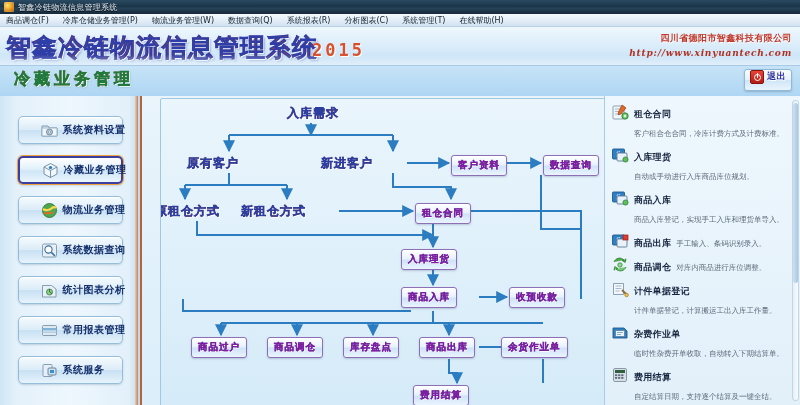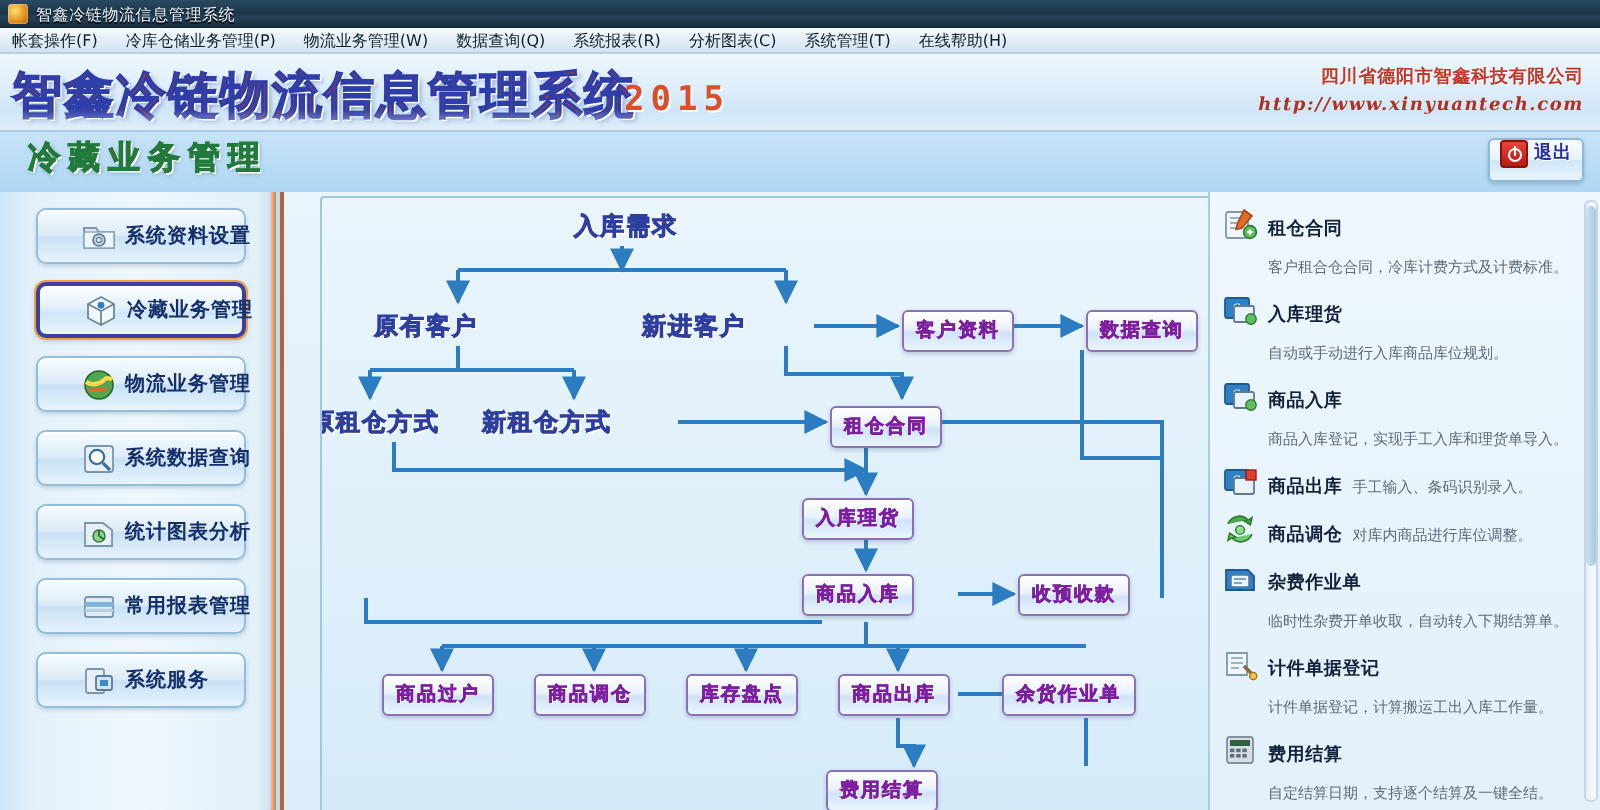--- a/index.html
+++ b/index.html
@@ -115,21 +115,21 @@
     position:absolute; left:0; top:0; width:142px; height:309px;
     background:linear-gradient(to right,#cfe6f6 0%,#e4f1fb 12%,#eef7fd 50%,#e2f0fa 92%,#bcd9ee 100%);
     border-right:2px solid #b3643a;
     padding-top:8px;
   }
   #sidebar::before{
     content:""; position:absolute; right:2px; top:0; bottom:0; width:3px;
     background:linear-gradient(to right,#e8cdb6,#c98253);
   }
   .sb-item{
-    width:105px;height:28px;margin:0 auto 9px auto;
+    width:105px;height:28px;margin:12px auto 9px auto;
     border:1px solid #93bdd9; border-radius:5px;
     background:linear-gradient(to bottom,#f6fbfe 0%,#dcecf8 48%,#c9e1f4 52%,#e6f3fc 100%);
     display:flex;align-items:center;gap:5px;padding-left:22px;
     box-shadow:0 1px 2px rgba(40,80,120,.22), inset 0 1px 0 #fff;
     cursor:pointer; position:relative;
   }
   .sb-item.sel{
     border:2px solid #3b3f9e;
     background:linear-gradient(to bottom,#ffffff 0%,#e2f0fb 45%,#cfe6f7 55%,#eaf5fd 100%);
     box-shadow:0 0 0 1px #f0a23c, 0 1px 3px rgba(40,80,120,.35);
@@ -188,21 +188,21 @@
 </style>
 </head>
 <body>
 
 <div id="titlebar">
   <div class="tb-icon"></div>
   <div class="tb-text">智鑫冷链物流信息管理系统</div>
 </div>
 
 <div id="menubar">
-  <div class="mi">帐套操作(F)</div>
+  <div class="mi">商品调仓(F)</div>
   <div class="mi">冷库仓储业务管理(P)</div>
   <div class="mi">物流业务管理(W)</div>
   <div class="mi">数据查询(Q)</div>
   <div class="mi">系统报表(R)</div>
   <div class="mi">分析图表(C)</div>
   <div class="mi">系统管理(T)</div>
   <div class="mi">在线帮助(H)</div>
 </div>
 
 <div id="banner">
@@ -461,43 +461,43 @@
       </span>
       <span class="rp-txt">
         <span class="rp-title">商品调仓</span>
         <span class="rp-desc">对库内商品进行库位调整。</span>
       </span>
     </div>
 
     <div class="rp-item">
       <span class="rp-ico">
         <svg width="18" height="18" viewBox="0 0 18 18">
-          <path d="M2 5h11l3 3v7H2z" fill="#2f7fc4" stroke="#1d5a91" stroke-width=".9"></path>
-          <rect x="4.5" y="7.5" width="9" height="6" rx="1" fill="#eaf4fc" stroke="#5d7b92" stroke-width=".8"></rect>
-          <path d="M6 9.5h6M6 11.5h4" stroke="#7fa6c0" stroke-width=".9"></path>
-        </svg>
-      </span>
-      <span class="rp-txt">
-        <span class="rp-title">杂费作业单</span>
-        <span class="rp-desc">临时性杂费开单收取，自动转入下期结算单。</span>
-      </span>
-    </div>
-
-    <div class="rp-item">
-      <span class="rp-ico">
-        <svg width="18" height="18" viewBox="0 0 18 18">
           <path d="M2.5 3.5h10v11h-10z" fill="#f3f7fb" stroke="#7f99ad" stroke-width=".9"></path>
           <path d="M4.5 6h6M4.5 8.5h6M4.5 11h4" stroke="#9ab3c6" stroke-width=".9"></path>
           <path d="M11 10l4.5 4.5" stroke="#8a6a3a" stroke-width="1.8"></path>
           <circle cx="15.6" cy="15" r="1.8" fill="#f2c24a" stroke="#a3791b" stroke-width=".7"></circle>
         </svg>
       </span>
       <span class="rp-txt">
         <span class="rp-title">计件单据登记</span>
         <span class="rp-desc">计件单据登记，计算搬运工出入库工作量。</span>
+      </span>
+    </div>
+
+    <div class="rp-item">
+      <span class="rp-ico">
+        <svg width="18" height="18" viewBox="0 0 18 18">
+          <path d="M2 5h11l3 3v7H2z" fill="#2f7fc4" stroke="#1d5a91" stroke-width=".9"></path>
+          <rect x="4.5" y="7.5" width="9" height="6" rx="1" fill="#eaf4fc" stroke="#5d7b92" stroke-width=".8"></rect>
+          <path d="M6 9.5h6M6 11.5h4" stroke="#7fa6c0" stroke-width=".9"></path>
+        </svg>
+      </span>
+      <span class="rp-txt">
+        <span class="rp-title">杂费作业单</span>
+        <span class="rp-desc">临时性杂费开单收取，自动转入下期结算单。</span>
       </span>
     </div>
 
     <div class="rp-item">
       <span class="rp-ico">
         <svg width="18" height="18" viewBox="0 0 18 18">
           <rect x="2.5" y="2.5" width="13" height="13" rx="1.4" fill="#d7dfe6" stroke="#7f8f9c" stroke-width=".9"></rect>
           <rect x="4" y="4" width="10" height="3" fill="#2f5f3f"></rect>
           <g fill="#5e6d7a">
             <rect x="4" y="8.3" width="2.2" height="1.8"></rect>

